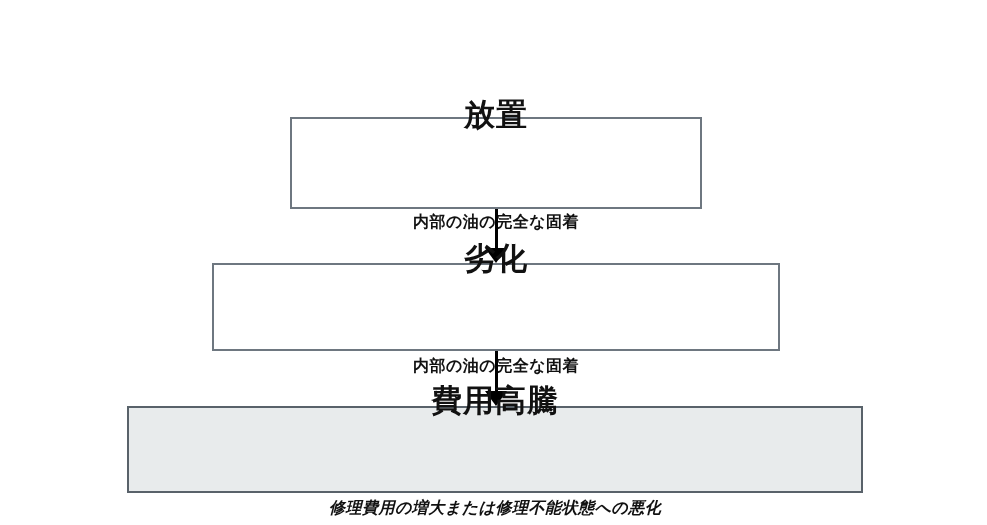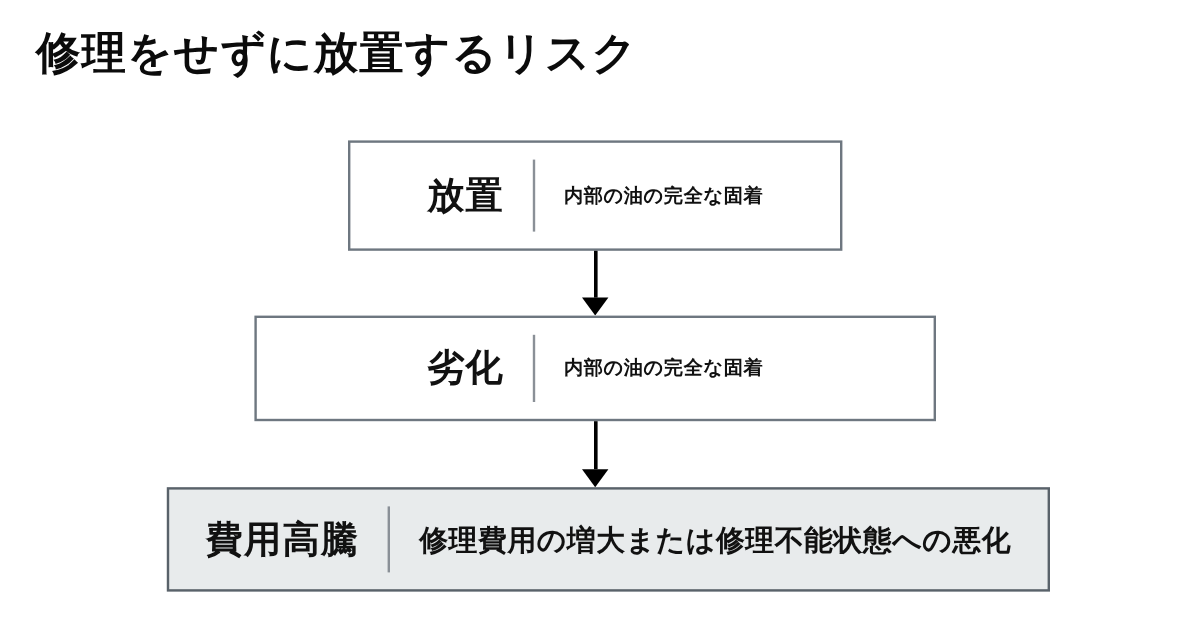--- a/index.html
+++ b/index.html
@@ -27,26 +27,26 @@
   }
   .flow-step {
     position: absolute;
     box-sizing: border-box;
     background: #ffffff;
     border: 2px solid #6e7780;
     display: flex;
     align-items: center;
     justify-content: center;
     gap: 24px;
+    flex-direction: column;
   }
   .flow-step.highlight {
     background: #e8ebec;
     border-color: #59626a;
     border-width: 2.5px;
-    margin-left: 12px;
   }
   .step-label {
     font-size: 31px;
     font-weight: 800;
     color: #111111;
     letter-spacing: 1px;
     white-space: nowrap;
   }
   .step-divider {
     width: 2px;
@@ -79,28 +79,27 @@
     border-left: 11px solid transparent;
     border-right: 11px solid transparent;
     border-top: 15px solid #000000;
   }
   
   #step-0 { left: 290px; top: 117px; width: 412px; height: 92px; }
   #arrow-0 { left: 484px; top: 209px; height: 54px; }
   #step-1 { left: 212px; top: 263px; width: 568px; height: 88px; }
   #arrow-1 { left: 484px; top: 351px; height: 55px; }
   #step-2 { left: 127px; top: 406px; width: 736px; height: 87px; }
-  #step-2 .step-description { font-size: 24px; }
+  #step-2 .step-description { font-size: 16px; font-style: italic; }
 </style>
 </head>
 <body>
 
 <div class="canvas">
 
-  <div class="page-title">修理をせずに放置するリスク</div>
 
   <div class="flow-step" id="step-0">
     <span class="step-label">放置</span>
     <div class="step-divider"></div>
     <span class="step-description">内部の油の完全な固着</span>
   </div>
 
   <div class="down-arrow" id="arrow-0">
     <div class="arrow-line"></div>
     <div class="arrow-head"></div>

